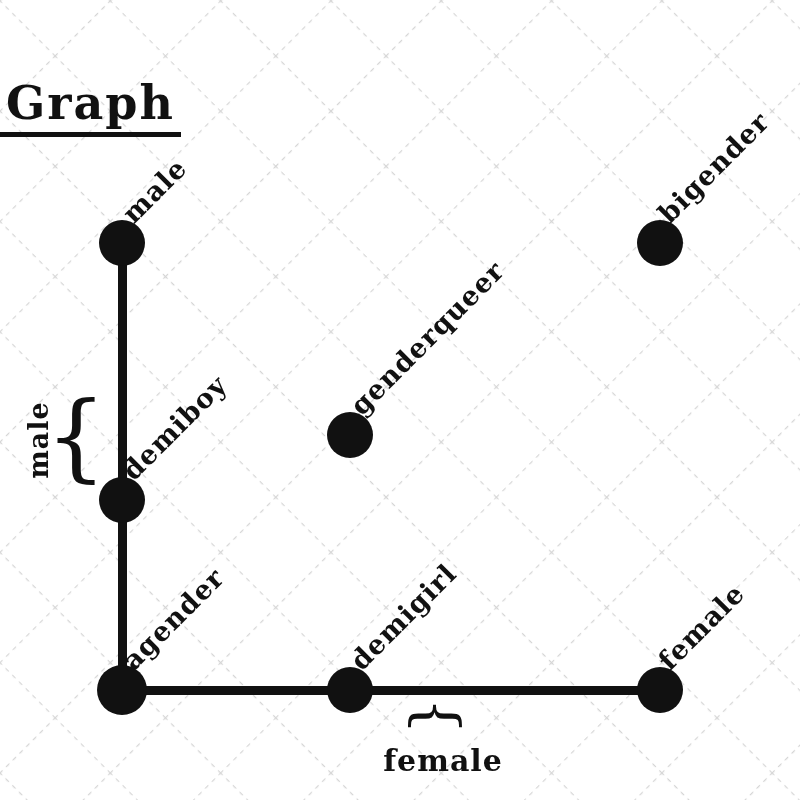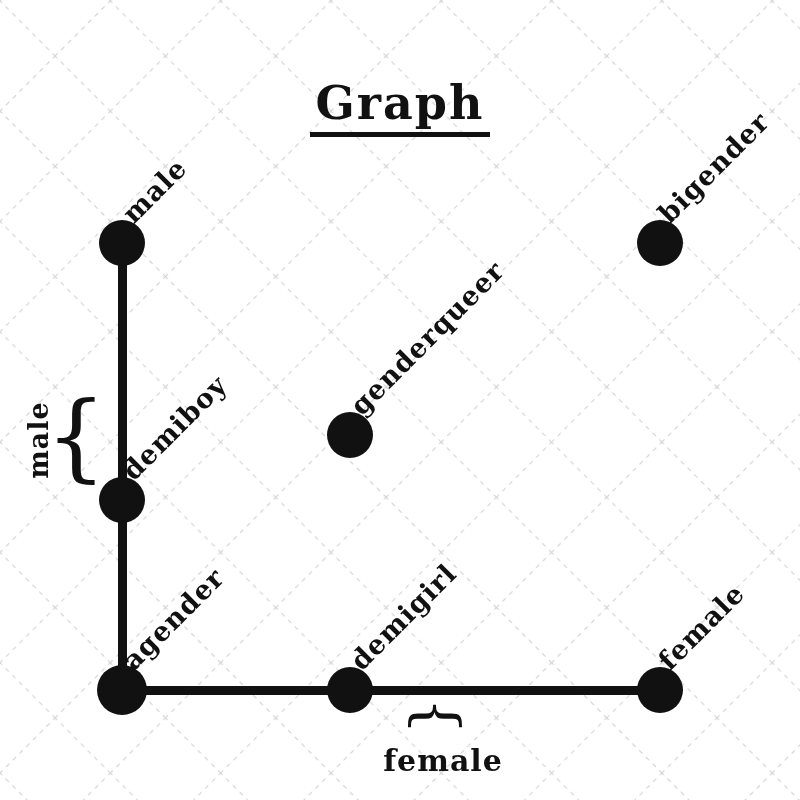--- a/index.html
+++ b/index.html
@@ -6,21 +6,21 @@
   .stage{
     position:relative;
     width:800px;height:800px;
     overflow:hidden;
     background:#ffffff;
     font-family:"DejaVu Serif", serif;
     color:#111111;
   }
   .bg{position:absolute;left:0;top:0;width:800px;height:800px;}
 
-  .title-wrap{position:absolute;left:0;top:76px;width:100%;text-align:center;}
+  .title-wrap{position:absolute;left:0;top:76px;width:100%;text-align:left;}
   .title{
     display:inline-block;
     font-size:46px;font-weight:700;letter-spacing:2px;
     border-bottom:5px solid #111;padding:0 6px 2px 6px;
   }
 
   .edge{position:absolute;background:#111111;}
   .edge-v{left:118px;top:243px;width:9px;height:447px;}
   .edge-h{left:122px;top:686px;width:538px;height:9px;}
 

